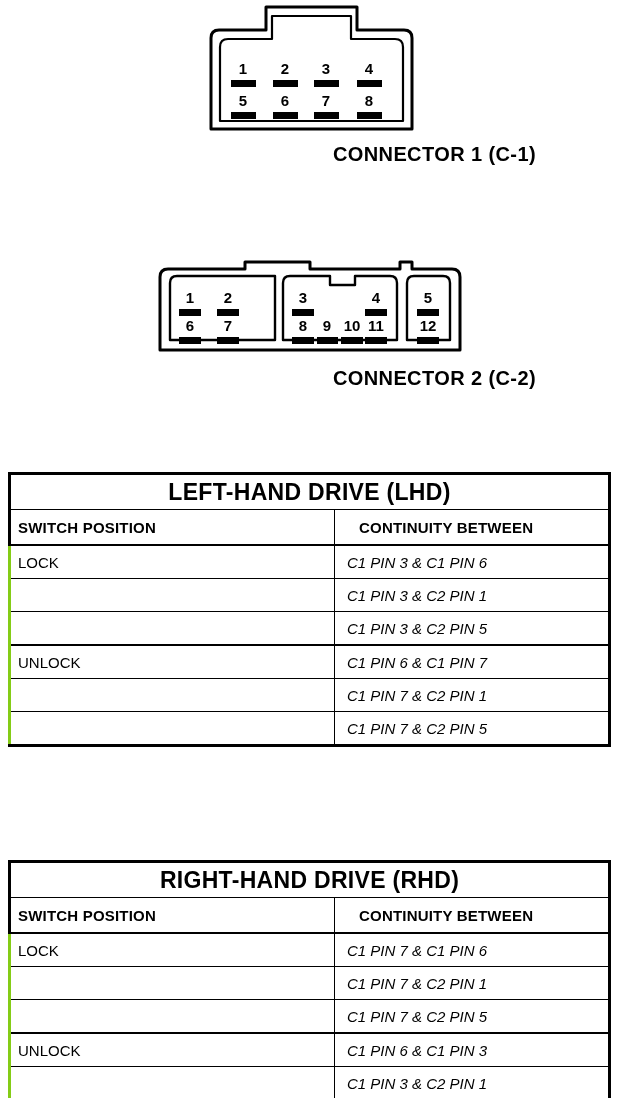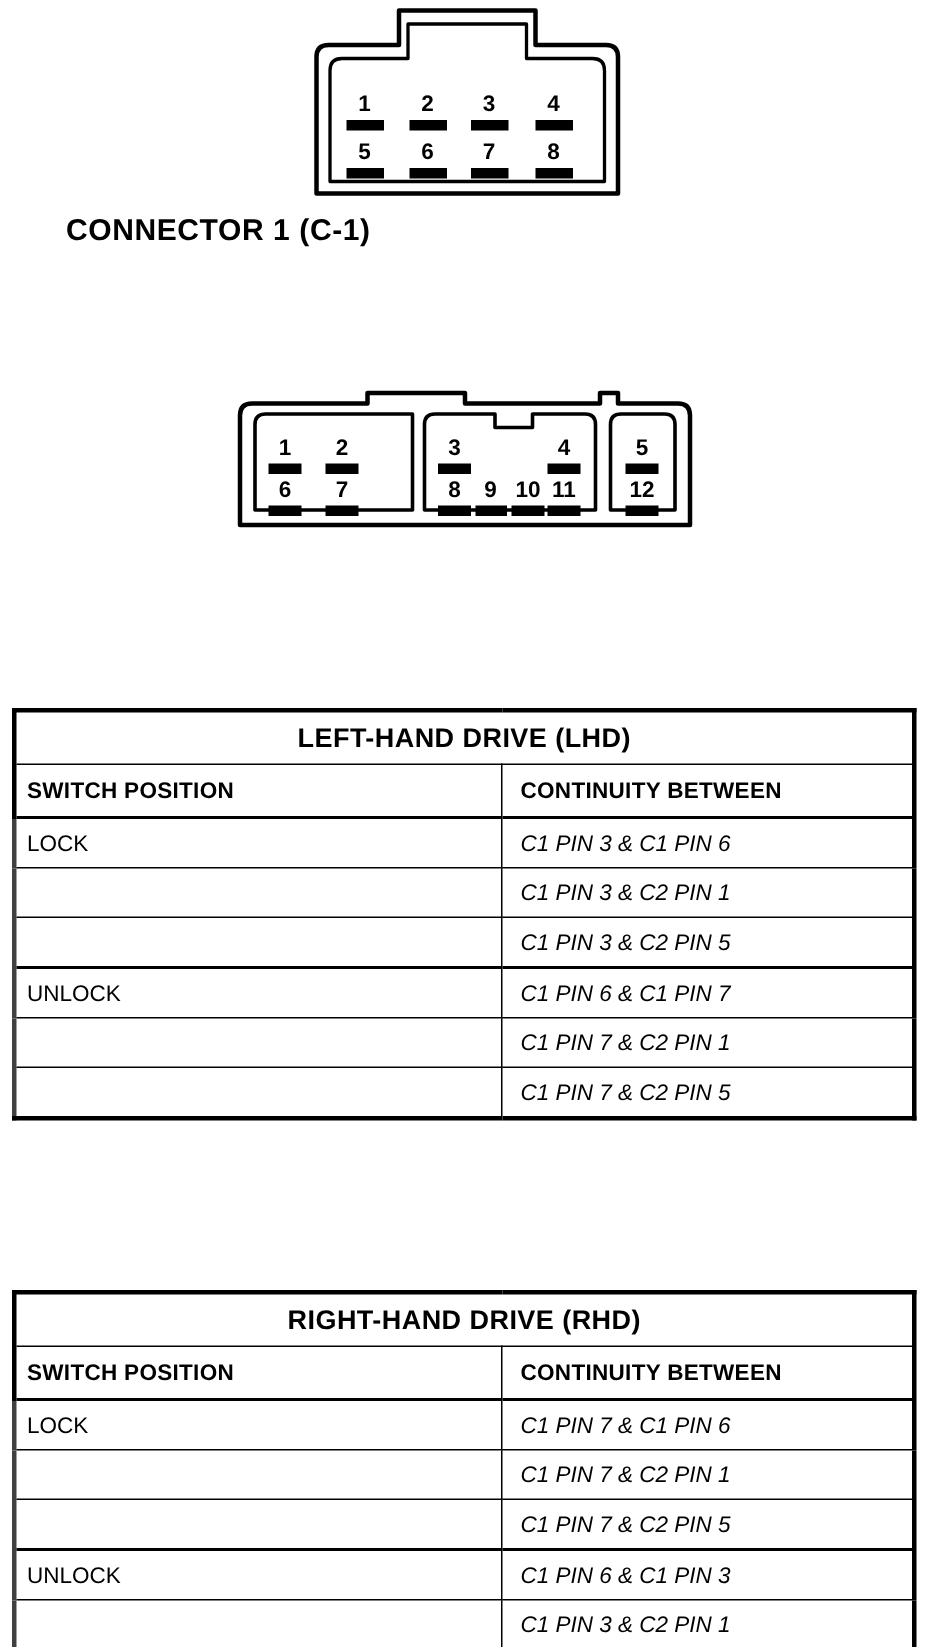--- a/index.html
+++ b/index.html
@@ -23,27 +23,26 @@
   }
   .connector-svg-wrap {
     position: absolute;
     left: 0;
     top: 0;
   }
   .caption {
     position: absolute;
     width: 536px;
     left: 0;
-    text-align: left;
+    text-align: right;
     font-weight: bold;
     font-size: 20px;
     letter-spacing: 0.4px;
     font-family: "Liberation Sans", sans-serif;
     white-space: nowrap;
-    margin-left: 44px;
   }
 
   #connector-1-figure { left: 0; top: 0; width: 624px; height: 175px; }
   #connector-1-caption { top: 143px; }
 
   #connector-2-figure { left: 0; top: 255px; width: 624px; height: 140px; }
   #connector-2-caption { top: 112px; }
 
   svg { display: block; }
   svg text {
@@ -69,40 +68,40 @@
     border: 1px solid #000000;
     padding: 0;
     height: 32px;
     vertical-align: middle;
     font-size: 15px;
     font-family: "Liberation Sans", sans-serif;
   }
   .spec-table .title-cell {
     text-align: center;
     font-weight: bold;
-    font-size: 18px;
+    font-size: 23px;
     letter-spacing: 0.3px;
     height: 34px;
     border-top: 3px solid #000000;
     border-left: 3px solid #000000;
     border-right: 3px solid #000000;
   }
   .spec-table .col-head {
     font-weight: bold;
     letter-spacing: 0.2px;
     height: 34px;
     padding-left: 7px;
     border-bottom: 2px solid #000000;
   }
   .spec-table .col-head.first { border-left: 3px solid #000000; }
-  .spec-table .col-head.last  { border-right: 3px solid #000000; padding-left: 12px; }
+  .spec-table .col-head.last  { border-right: 3px solid #000000; padding-left: 24px; }
 
   .spec-table td.pos-cell {
     padding-left: 7px;
-    border-left: 3px solid #404040;
+    border-left: 3px solid #84cc16;
     margin-top: 40px;
   }
   .spec-table td.cont-cell {
     padding-left: 12px;
     border-right: 3px solid #000000;
     font-style: italic;
   }
   .spec-table tr.group-start td {
     border-top: 2px solid #000000;
   }
@@ -226,20 +225,21 @@
         <text x="428" y="48" text-anchor="middle">5</text>
         <rect x="417" y="54" width="22" height="7" fill="#000000"></rect>
       </g>
       <g>
         <text x="428" y="76" text-anchor="middle">12</text>
         <rect x="417" y="82" width="22" height="7" fill="#000000"></rect>
       </g>
     </svg>
   </div>
 
+  <div class="caption" id="connector-2-caption">CONNECTOR 2 (C-2)</div>
 </div>
 
 <table class="spec-table" id="table-lhd">
   <colgroup>
       <col class="col-pos">
       <col class="col-cont">
     </colgroup>
   <tbody>
     <tr>
       <td class="title-cell" colspan="2">LEFT-HAND DRIVE (LHD)</td>

